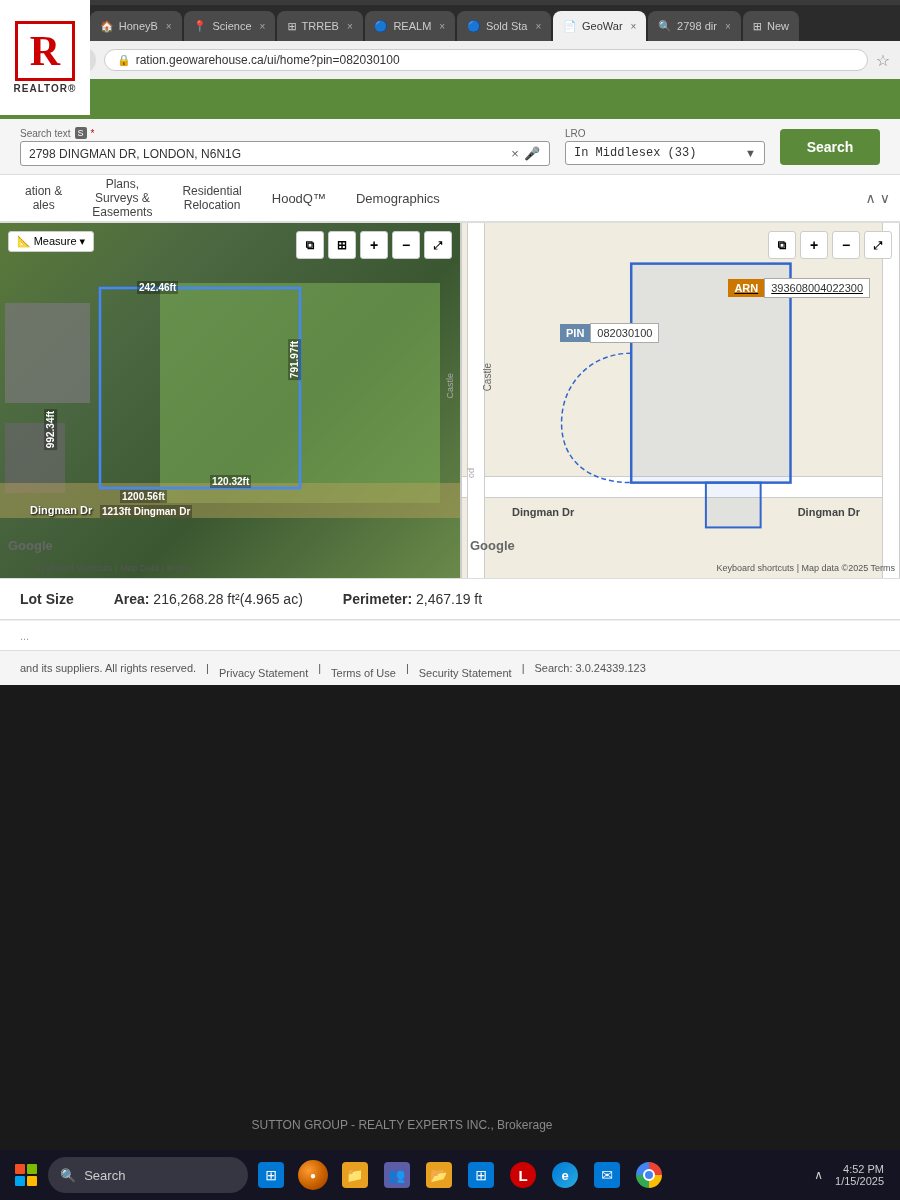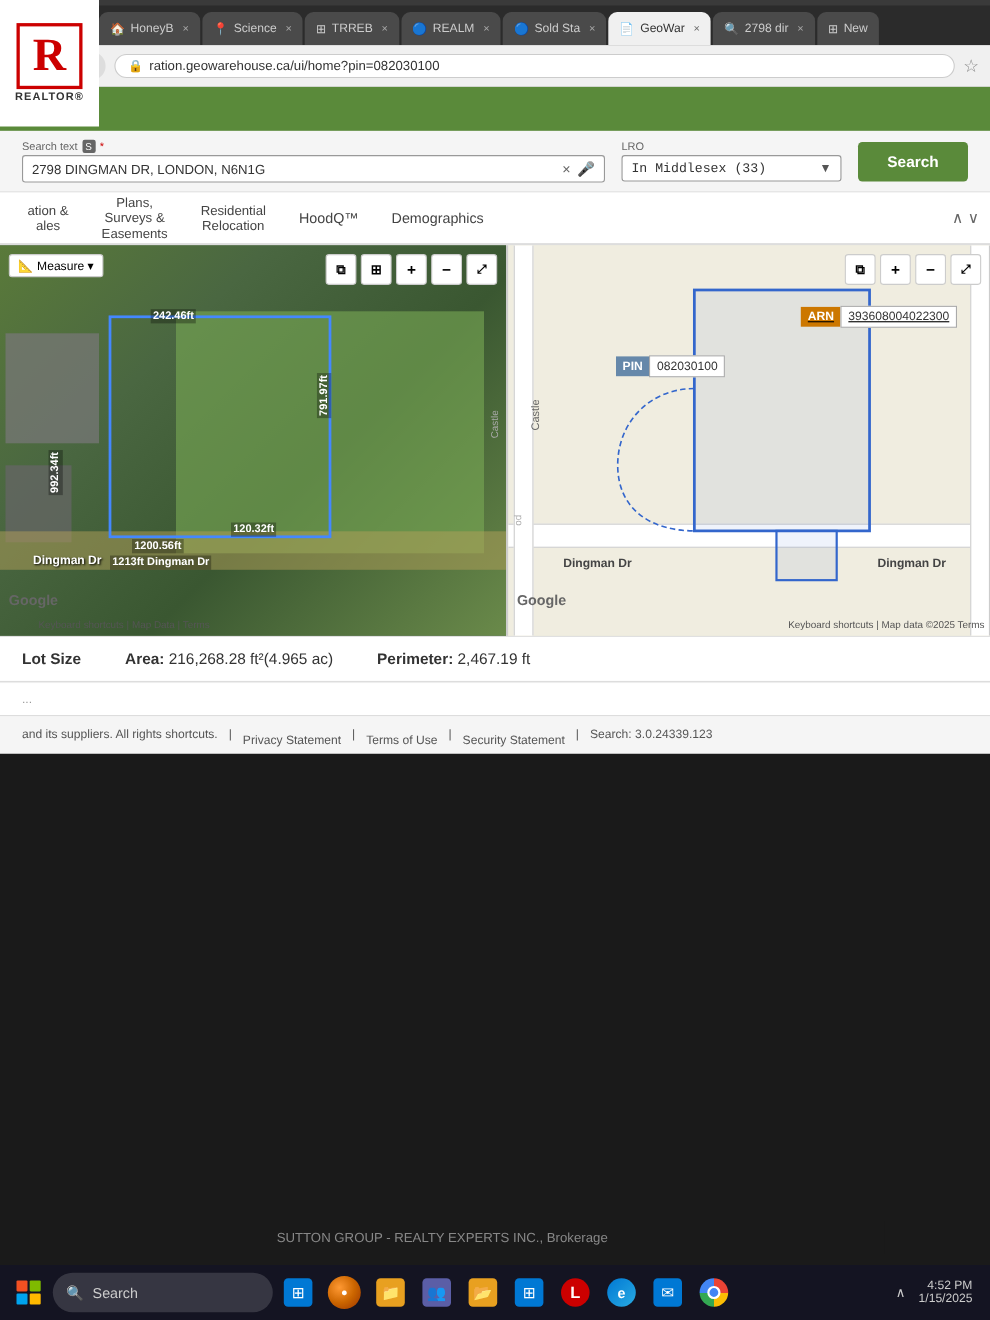--- a/index.html
+++ b/index.html
@@ -809,21 +809,21 @@
       <strong>Perimeter:</strong>
       <span>2,467.19 ft</span>
     </div>
   </div>
 
   <div style="background:white;height:30px;border-top:1px solid #eee;display:flex;align-items:center;padding:0 20px;overflow:hidden;">
     <span style="font-size:11px;color:#999;">...</span>
   </div>
 
   <div class="site-footer">
-    <span>and its suppliers. All rights shortcuts.</span>
+    <span>and its suppliers. All rights reserved.</span>
     <span>|</span>
     <a class="footer-link">Privacy Statement</a>
     <span>|</span>
     <a class="footer-link">Terms of Use</a>
     <span>|</span>
     <a class="footer-link">Security Statement</a>
     <span>|</span>
     <span>Search: 3.0.24339.123</span>
   </div>
 

